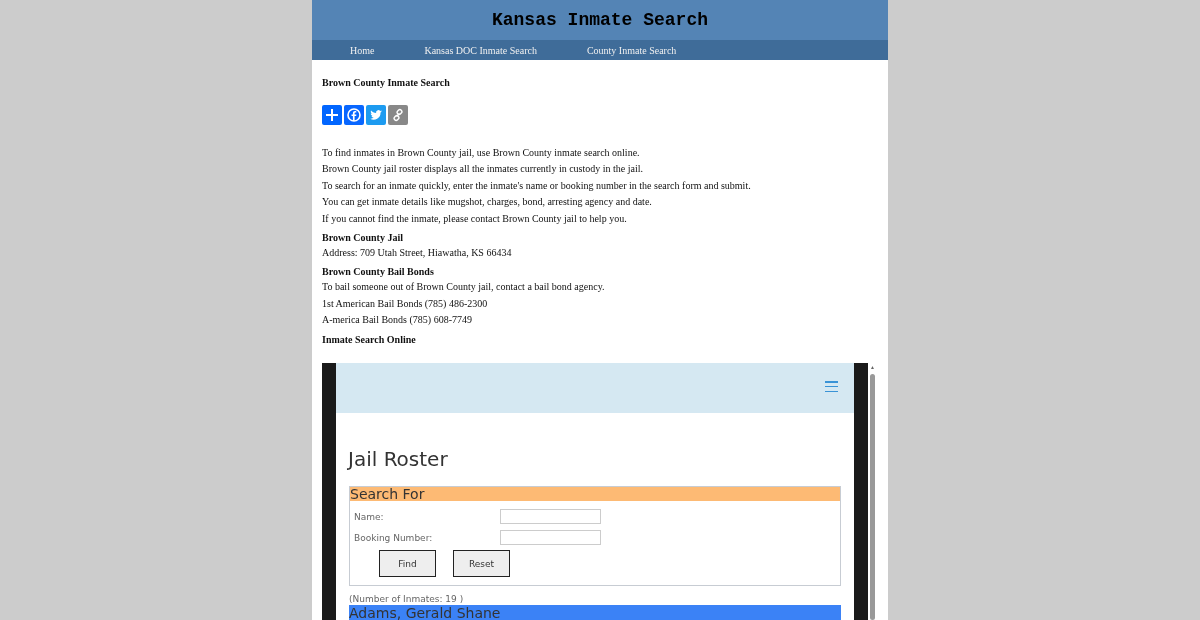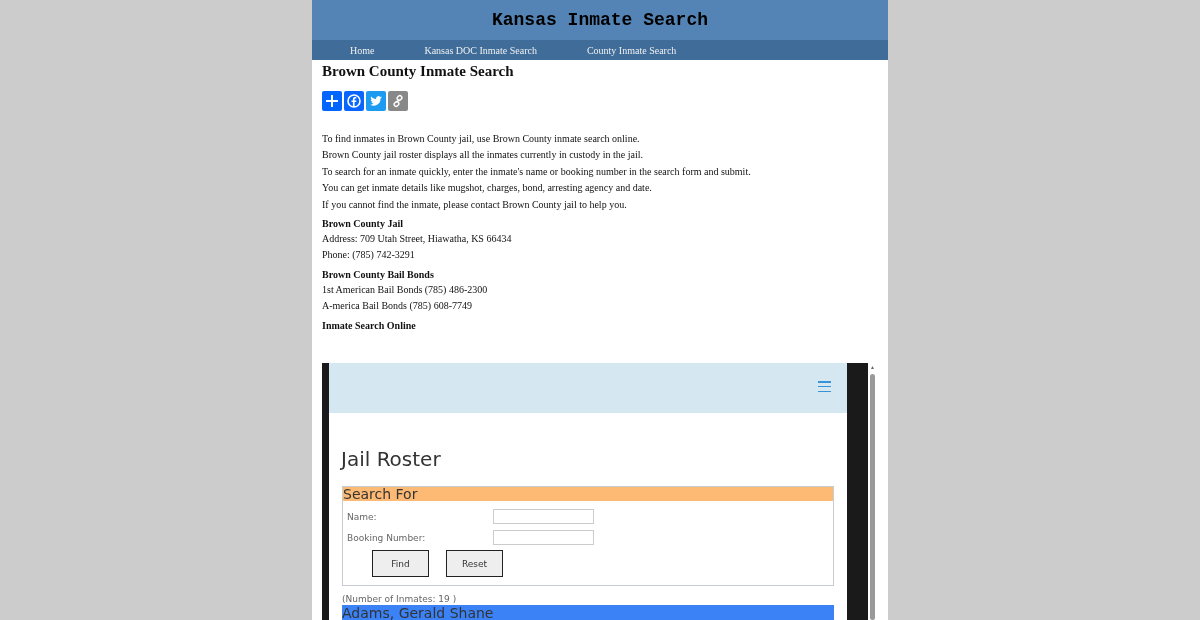--- a/index.html
+++ b/index.html
@@ -4,30 +4,30 @@
 <style>
   * { box-sizing: border-box; margin: 0; padding: 0; }
   html, body { width: 1200px; height: 620px; overflow: hidden; }
   body { background: #cccccc; font-family: "Liberation Serif", serif; color: #111; }
   .page { position: absolute; left: 312px; top: 0; width: 576px; height: 620px; background: #fff; overflow: hidden; }
   .site-header { height: 40px; background: #5484b5; display: flex; align-items: center; justify-content: center; }
   .site-title { color: #000000; font-weight: bold; font-size: 18px; font-family: Liberation Mono, monospace; }
   .nav { height: 20px; background: #3f6c99; display: flex; align-items: center; padding-left: 38px; }
   .nav a { color: #f0f0f0; text-decoration: none; font-size: 10px; margin-right: 50px; }
   .content { padding: 0 10px; }
-  h1 { font-size: 15px; font-weight: bold; margin-top: 3px; height: 18px; }
+  h1 { font-size: 10px; font-weight: bold; margin-top: 17px; height: 18px; }
   .share { display: flex; gap: 2px; margin-top: 10px; height: 20px; }
   .share-btn { width: 20px; height: 20px; border-radius: 2px; display: flex; align-items: center; justify-content: center; }
   .share-btn svg { width: 14px; height: 14px; }
   .intro { margin-top: 20px; font-size: 10px; line-height: 16.4px; }
   .section-h { font-size: 10px; font-weight: bold; margin-top: 4px; line-height: 14px; }
   .line { font-size: 10px; line-height: 16.4px; }
   .iframe-wrap { position: absolute; left: 10px; top: 363px; width: 555px; height: 257px; }
   .iframe-black { position: absolute; left: 0; top: 0; width: 532px; height: 257px; background: #1a1a1a; }
-  .iframe-inner { position: absolute; left: 7px; top: 0; width: 518px; height: 257px; background: #fff; overflow: hidden; font-family: "DejaVu Sans", sans-serif; }
+  .iframe-inner { position: absolute; left: 14px; top: 0; width: 518px; height: 257px; background: #fff; overflow: hidden; font-family: "DejaVu Sans", sans-serif; }
   .iframe-right-black { position: absolute; left: 532px; top: 0; width: 14px; height: 257px; background: #1a1a1a; }
   .scrollbar { position: absolute; left: 546px; top: 0; width: 9px; height: 257px; background: #fff; }
   .scroll-arrow { position: absolute; left: 2px; top: 2px; font-size: 5px; color: #666; }
   .scroll-thumb { position: absolute; left: 2px; top: 11px; width: 5px; height: 246px; background: #999; border-radius: 3px; }
   .ihead { height: 50px; background: #d5e8f2; position: relative; }
   .hamburger { position: absolute; right: 16px; top: 18px; width: 13px; height: 11px; display: flex; flex-direction: column; justify-content: space-between; }
   .hamburger span { display: block; height: 1.5px; background: #3a93d6; }
   .ititle { font-size: 20px; color: #333; margin-left: 12px; margin-top: 34px; font-weight: normal; height: 26px; }
   .search-box { margin: 13px 13px 0 13px; border: 1px solid #c7ccd3; }
   .search-head { background: #fdba74; font-size: 14px; color: #333; height: 14px; line-height: 14px; padding-left: 0; }
@@ -87,23 +87,23 @@
     <div class="intro">
       <div>To find inmates in Brown County jail, use Brown County inmate search online.</div>
       <div>Brown County jail roster displays all the inmates currently in custody in the jail.</div>
       <div>To search for an inmate quickly, enter the inmate's name or booking number in the search form and submit.</div>
       <div>You can get inmate details like mugshot, charges, bond, arresting agency and date.</div>
       <div>If you cannot find the inmate, please contact Brown County jail to help you.</div>
     </div>
 
     <div class="section-h">Brown County Jail</div>
     <div class="line">Address: 709 Utah Street, Hiawatha, KS 66434</div>
-    <div class="line">Phone: (785) 742-3291</div>
 
     <div class="section-h">Brown County Bail Bonds</div>
+    <div class="line">To bail someone out of Brown County jail, contact a bail bond agency.</div>
     <div class="line">1st American Bail Bonds (785) 486-2300</div>
     <div class="line">A-merica Bail Bonds (785) 608-7749</div>
 
     <div class="section-h">Inmate Search Online</div>
   </div>
 
   <div class="iframe-wrap">
     <div class="iframe-black"></div>
     <div class="iframe-inner">
       <div class="ihead">

